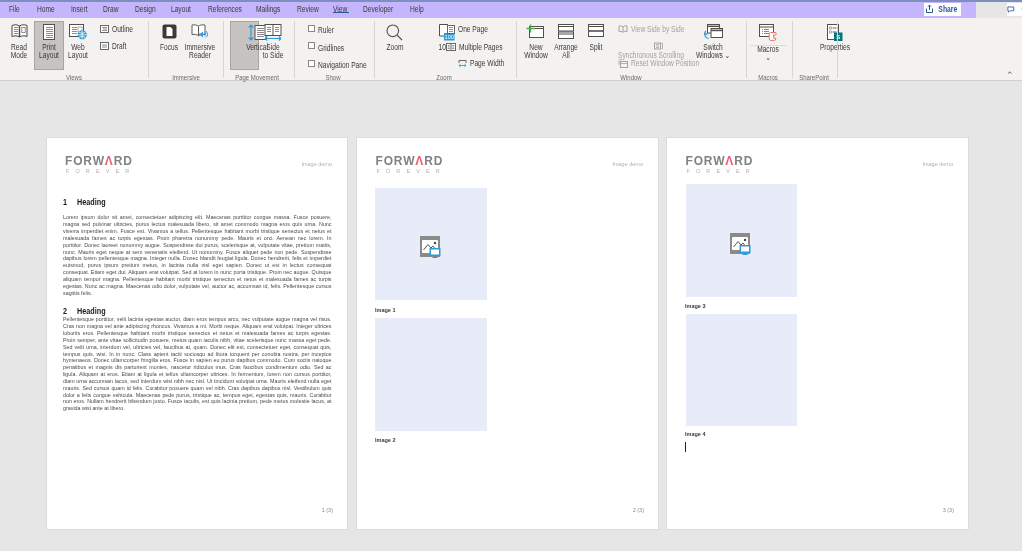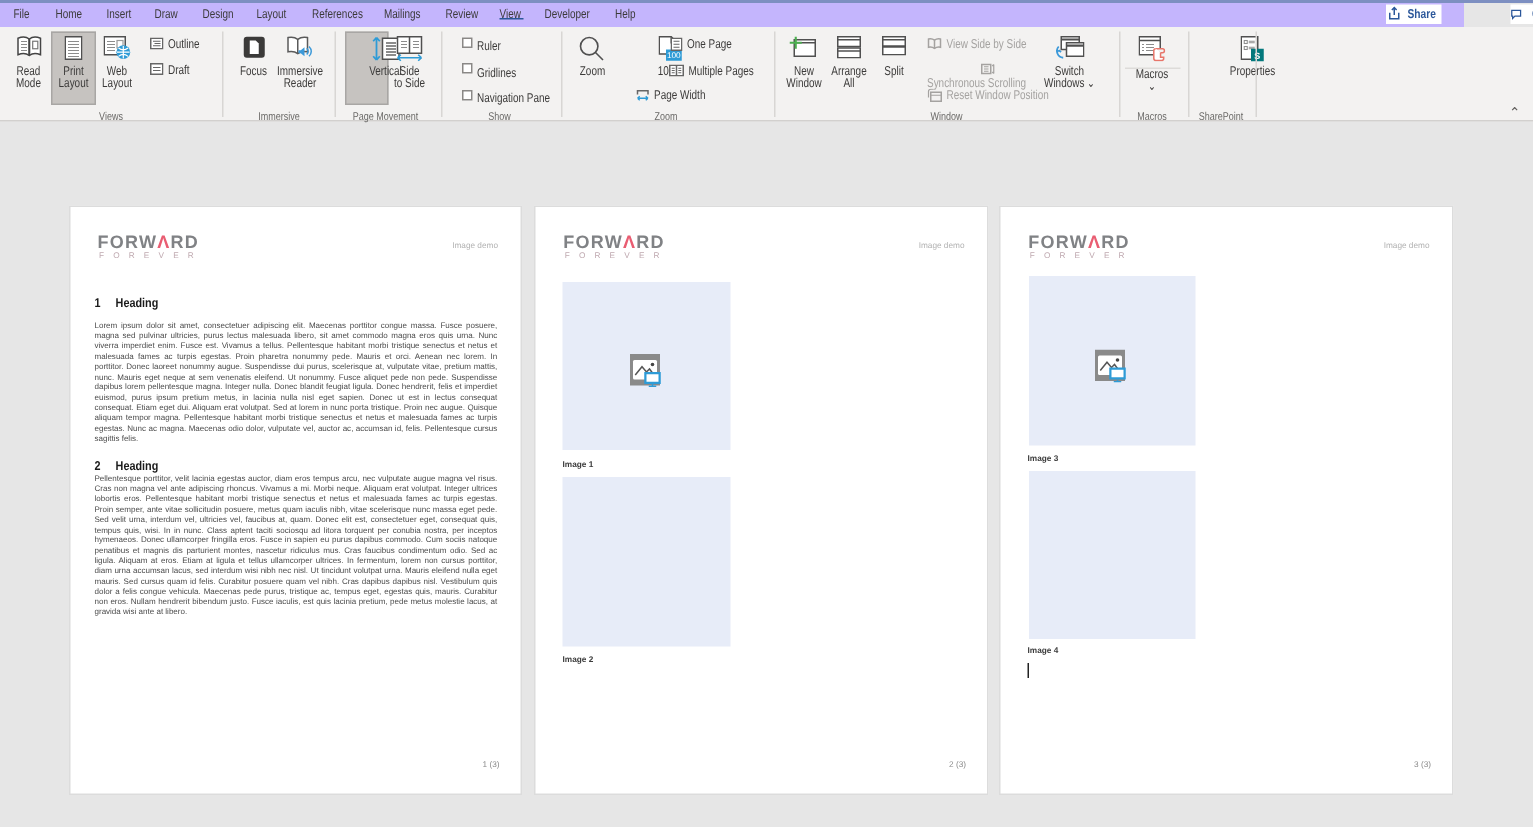--- a/index.html
+++ b/index.html
@@ -205,21 +205,21 @@
   <span class="sx">One Page</span>
 </div>
 <div class="smallrow" style="left:445.5px; top:24px;">
   <svg width="10" height="8" viewBox="0 0 10 8">
         <rect x="0.5" y="0.5" width="9" height="7" fill="#fff" stroke="#666" stroke-width="1"></rect>
         <path d="M5 0.5 v7" stroke="#666" stroke-width="1"></path>
         <path d="M1.8 2.5 h2 M1.8 4 h2 M1.8 5.5 h2 M6.2 2.5 h2 M6.2 4 h2 M6.2 5.5 h2" stroke="#666" stroke-width="0.7"></path>
       </svg>
   <span class="sx">Multiple Pages</span>
 </div>
-<div class="smallrow" style="left:424px; top:40.5px;">
+<div class="smallrow" style="left:458px; top:40.5px;">
   <svg width="9" height="9" viewBox="0 0 9 9">
         <path d="M1 4 v-2.5 h7 v2.5" fill="none" stroke="#666" stroke-width="1"></path>
         <path d="M1 6.5 l1.5 -1.3 M1 6.5 l1.5 1.3 M1 6.5 h7 M8 6.5 l-1.5 -1.3 M8 6.5 l-1.5 1.3" stroke="#2e9bd6" stroke-width="0.9" fill="none"></path>
       </svg>
   <span class="sx">Page Width</span>
 </div>
 <div class="sep" style="left:515.5px;"></div>
 <div class="glabel" style="left:399.4px;">Zoom</div>
 
 <div class="bigbtn" style="left:513.7px;">

